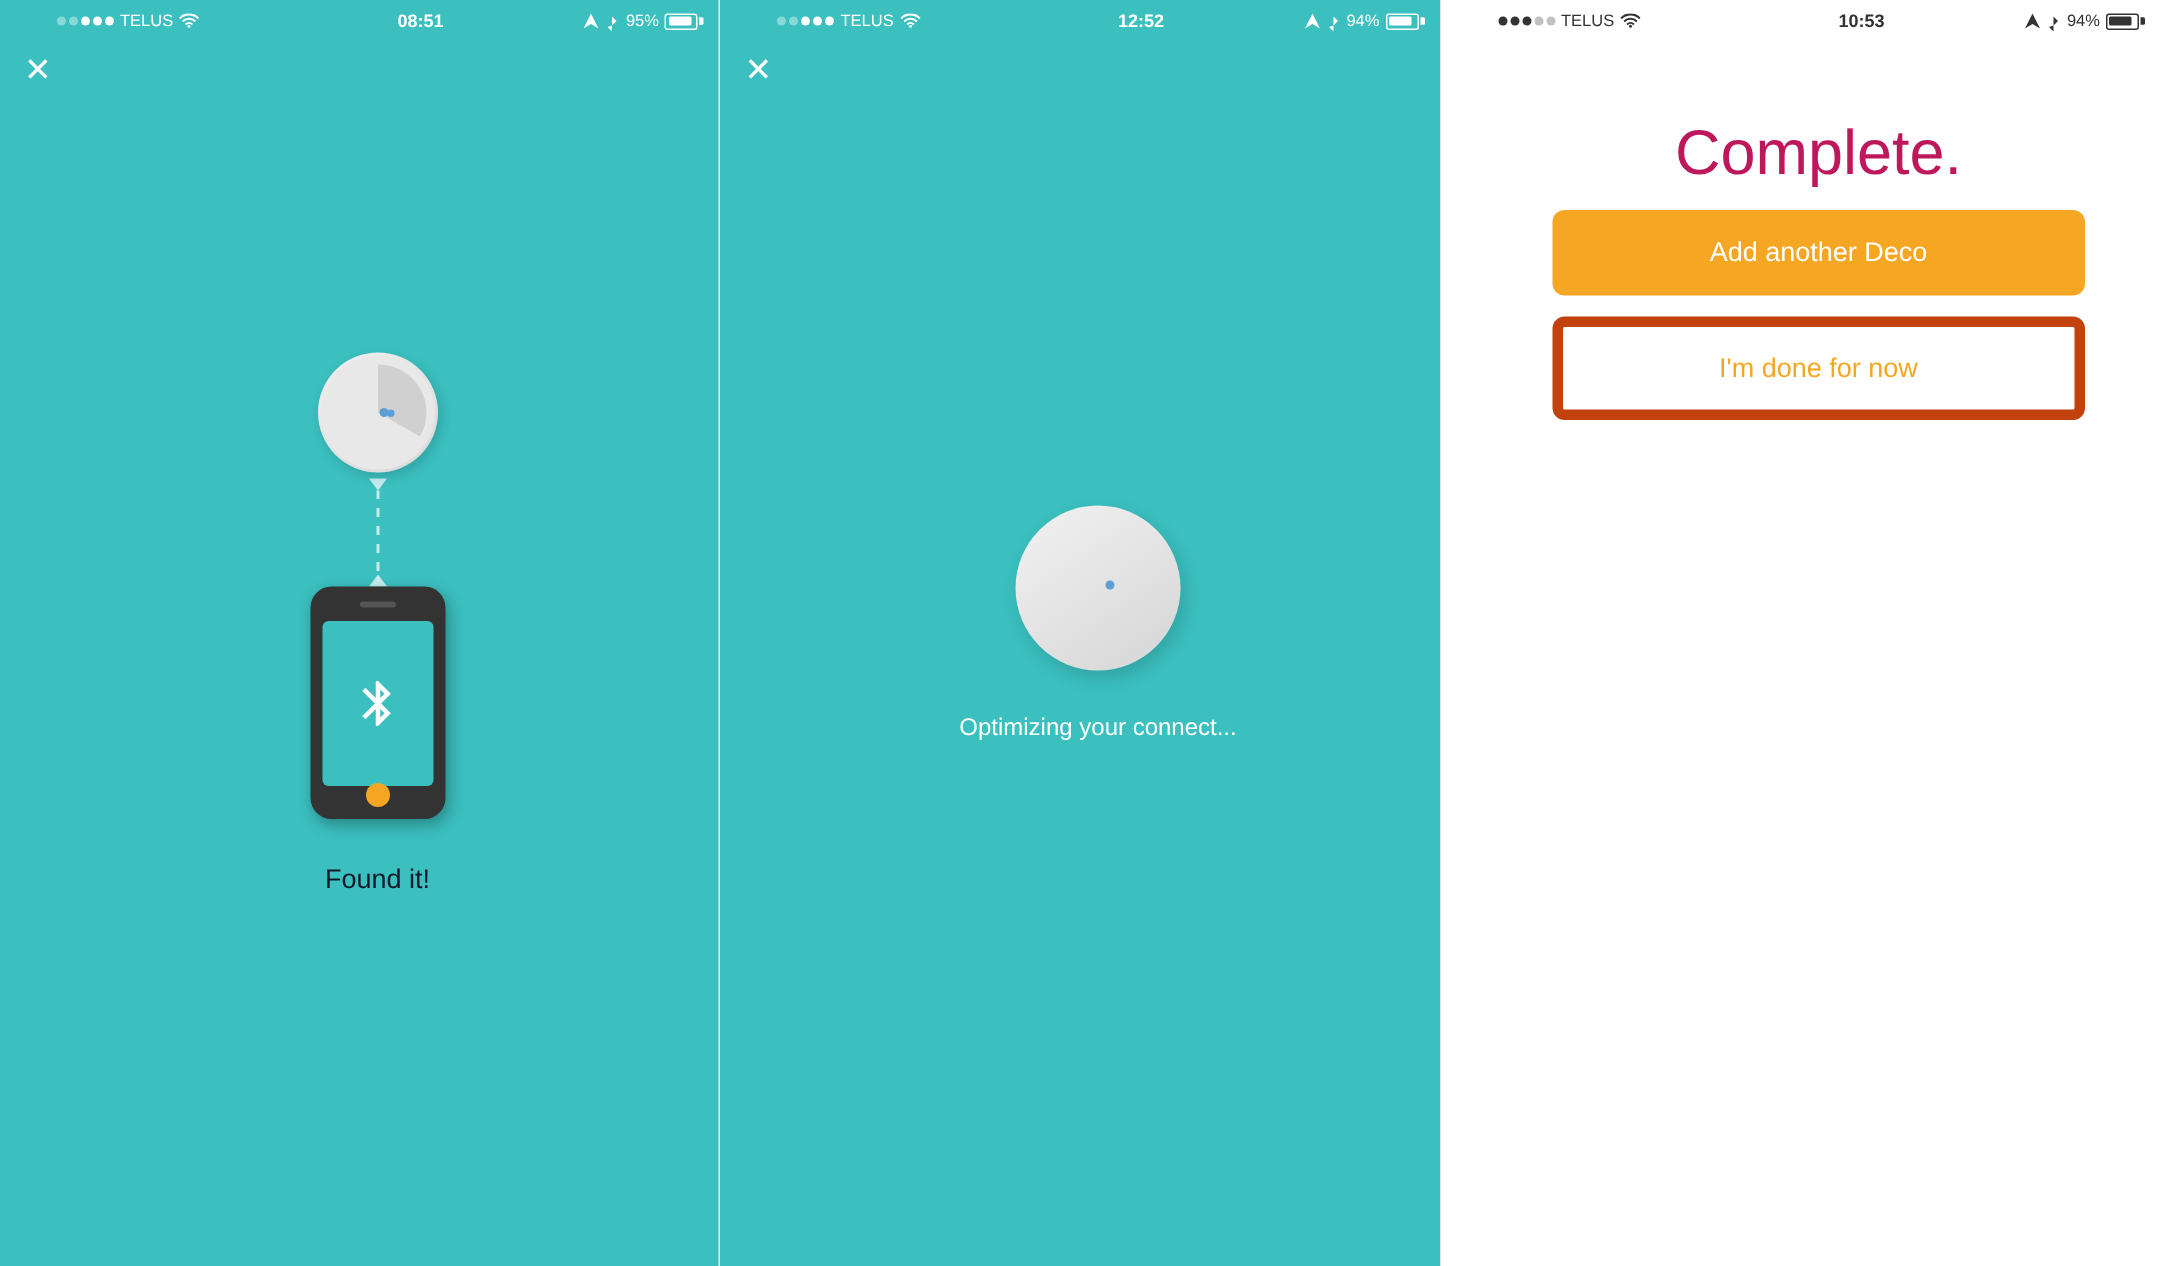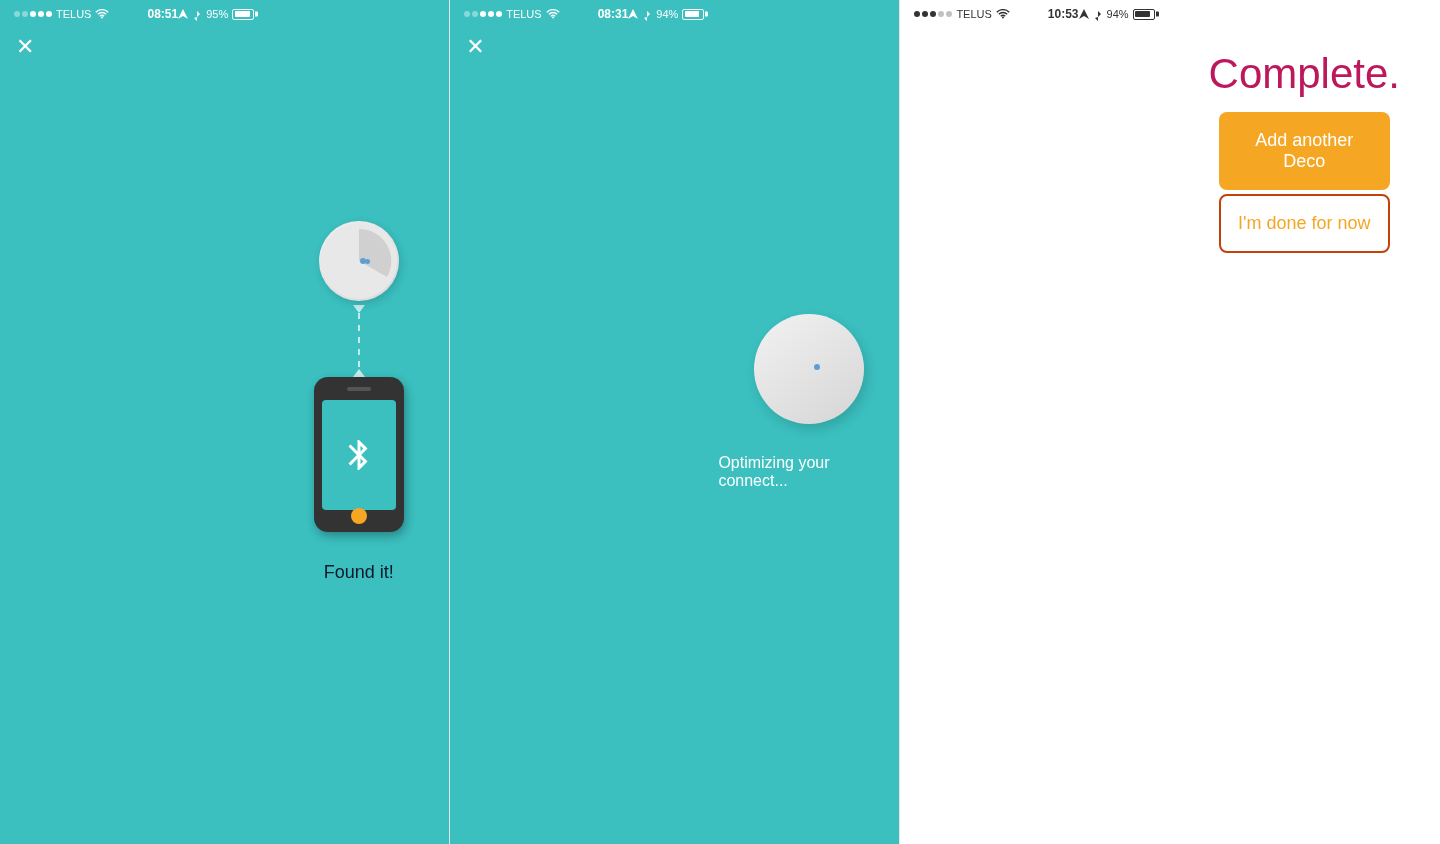--- a/index.html
+++ b/index.html
@@ -8,22 +8,23 @@
       height: 844px;
       display: flex;
       font-family: -apple-system, 'Helvetica Neue', Arial, sans-serif;
       overflow: hidden;
     }
 
     
     .screen {
       flex: 1;
       display: flex;
-      flex-direction: row;
+      flex-direction: column;
       position: relative;
+      padding-left: 24px;
     }
 
     .screen-teal {
       background-color: #3BBFBF;
     }
 
     .screen-white {
       background-color: #FFFFFF;
     }
 
@@ -310,42 +311,42 @@
       align-items: center;
       justify-content: center;
       width: 100%;
     }
 
     
     .btn-container {
       width: 100%;
       display: flex;
       flex-direction: column;
-      gap: 4px;
+      gap: 14px;
       padding: 0 10px 20px;
     }
 
     .btn-add-deco {
       width: 100%;
       padding: 18px;
       background: #F5A623;
       border: none;
       border-radius: 8px;
       color: white;
       font-size: 18px;
       font-weight: 500;
       cursor: pointer;
       text-align: center;
     }
 
     .btn-done {
       width: 100%;
       padding: 17px;
       background: white;
-      border: 2px solid #c2410c;
+      border: 7px solid #c2410c;
       border-radius: 8px;
       color: #F5A623;
       font-size: 18px;
       font-weight: 400;
       cursor: pointer;
       text-align: center;
     }
 
     .divider {
       width: 1px;
@@ -442,21 +443,21 @@
         <div class="dot"></div>
         <div class="dot filled"></div>
         <div class="dot filled"></div>
         <div class="dot filled"></div>
       </div>
       <span>TELUS</span>
       <svg width="14" height="11" viewBox="0 0 14 11">
         <path d="M7 9.5a1 1 0 110-2 1 1 0 010 2zm-2.7-2.7a3.8 3.8 0 015.4 0l-.95.95a2.5 2.5 0 00-3.5 0l-.95-.95zm-2-2a6.5 6.5 0 019.4 0l-.95.95a5.2 5.2 0 00-7.5 0l-.95-.95zm-2-2a9.2 9.2 0 0113.4 0l-.95.95a7.9 7.9 0 00-11.5 0l-.95-.95z" fill="white"></path>
       </svg>
     </div>
-    <div class="status-center">08:31</div>
+    <div class="status-center">12:52</div>
     <div class="status-right">
       <svg width="10" height="11" viewBox="0 0 10 11">
         <path d="M5 0L0 10l5-3 5 3z" fill="white"></path>
       </svg>
       <svg width="10" height="13" viewBox="0 0 10 13">
         <path d="M5 0v9l3-3-3-3m0 6L2 10l3 3V7" fill="white"></path>
       </svg>
       <span>94%</span>
       <div class="battery-icon" style="color:white">
         <div class="battery-fill" style="width:85%"></div>

